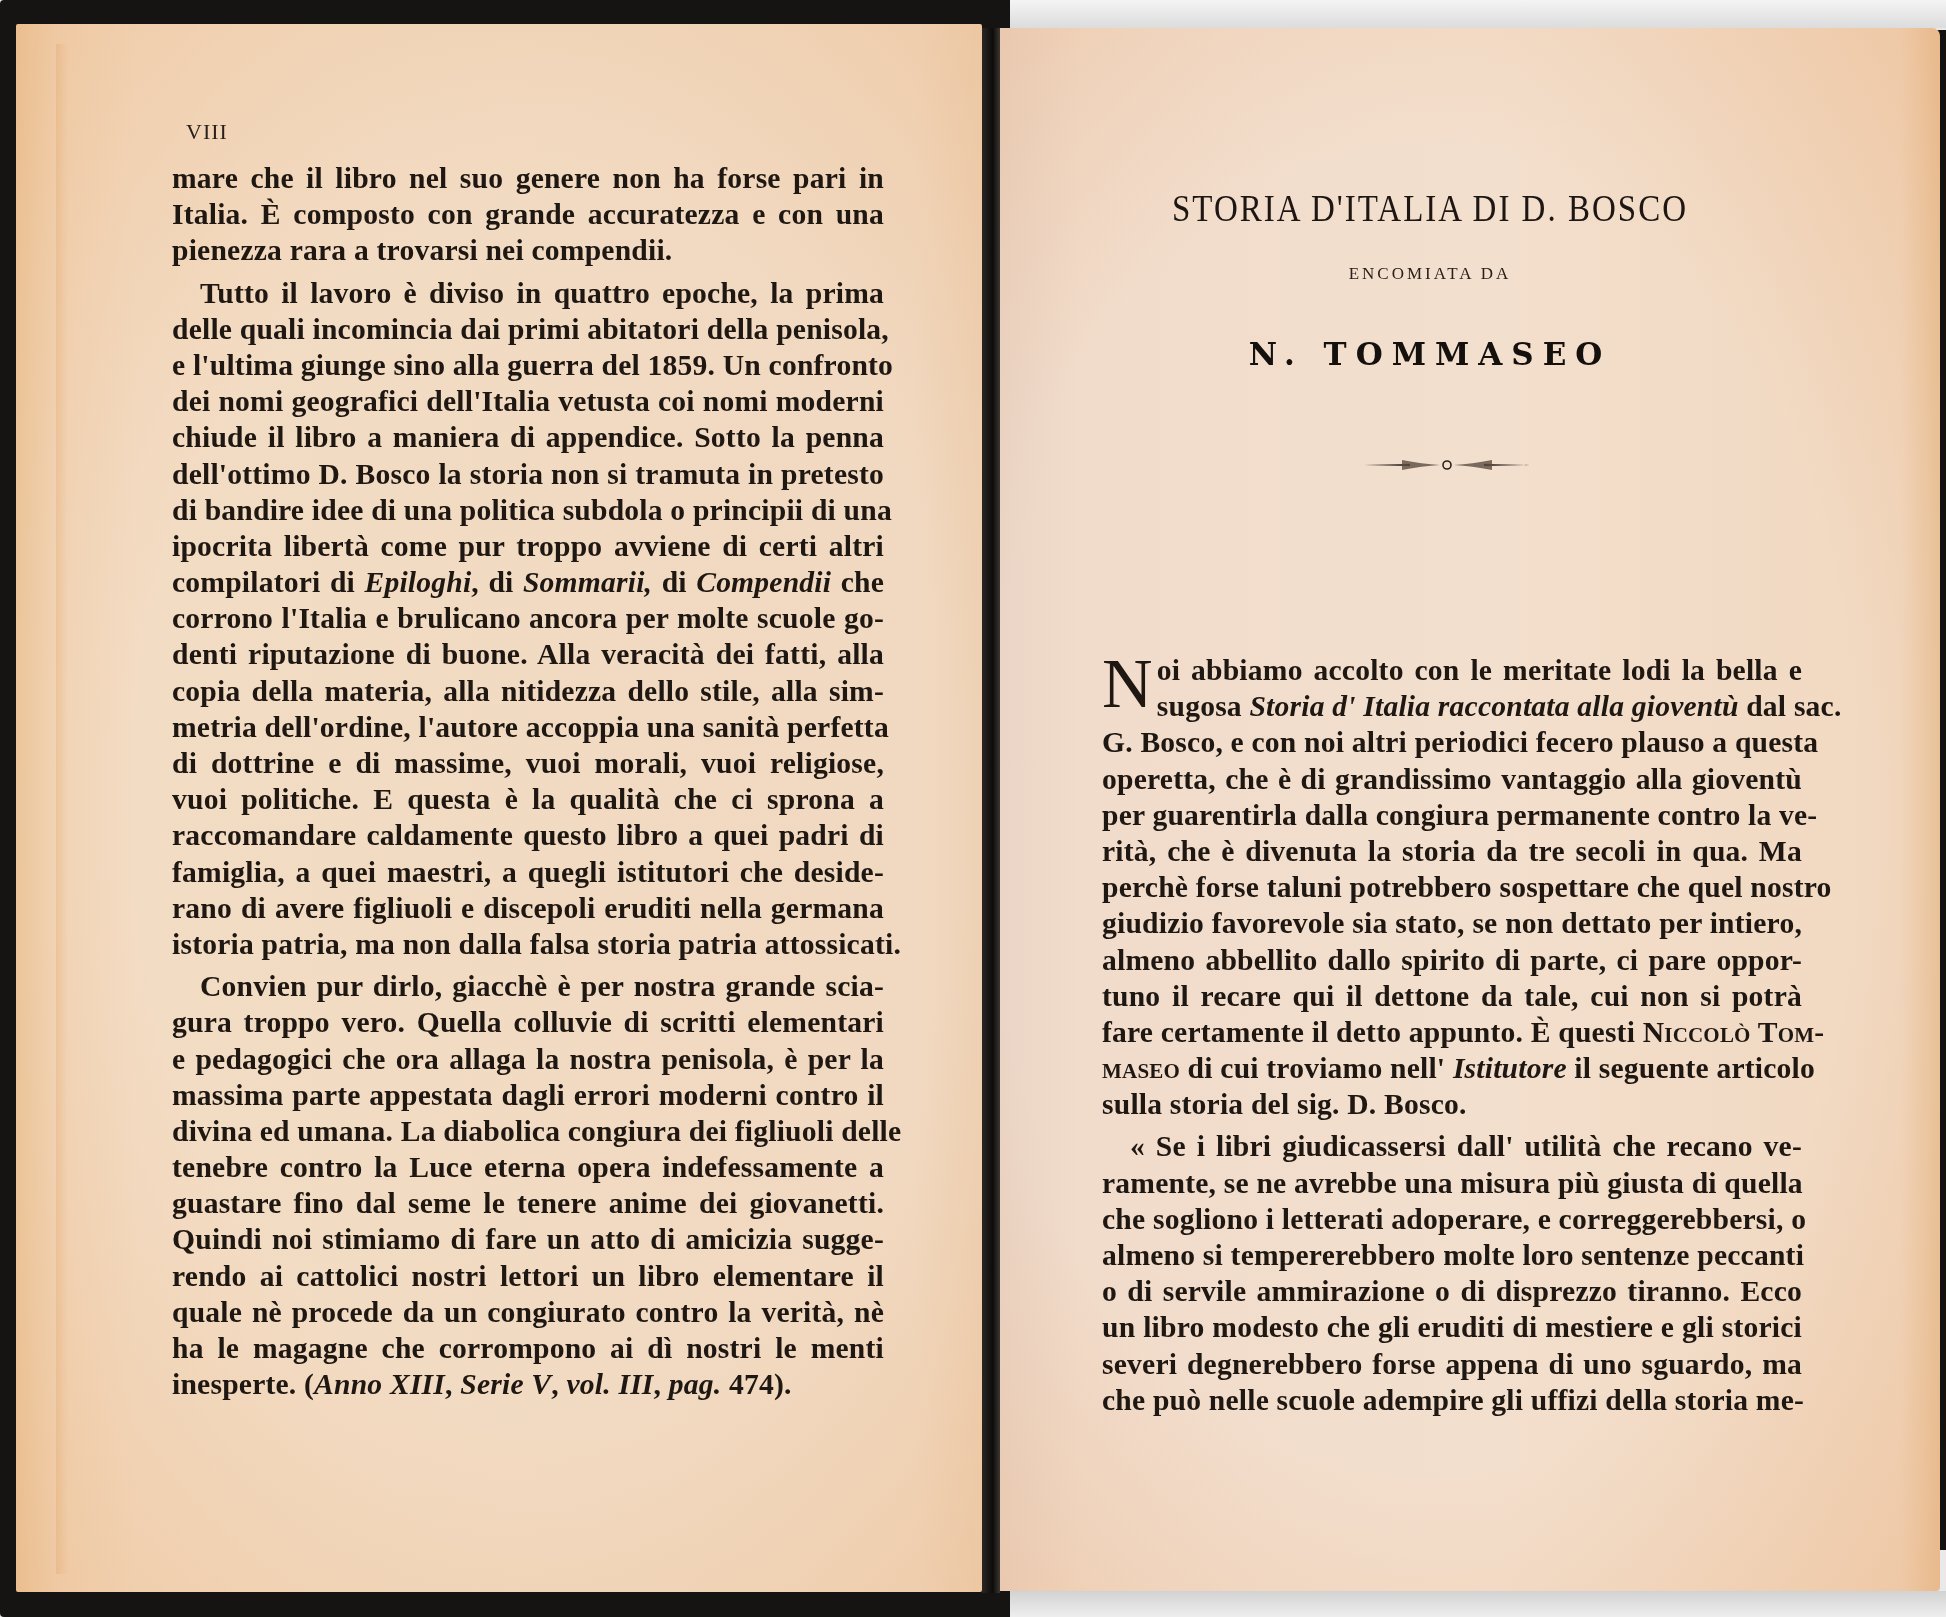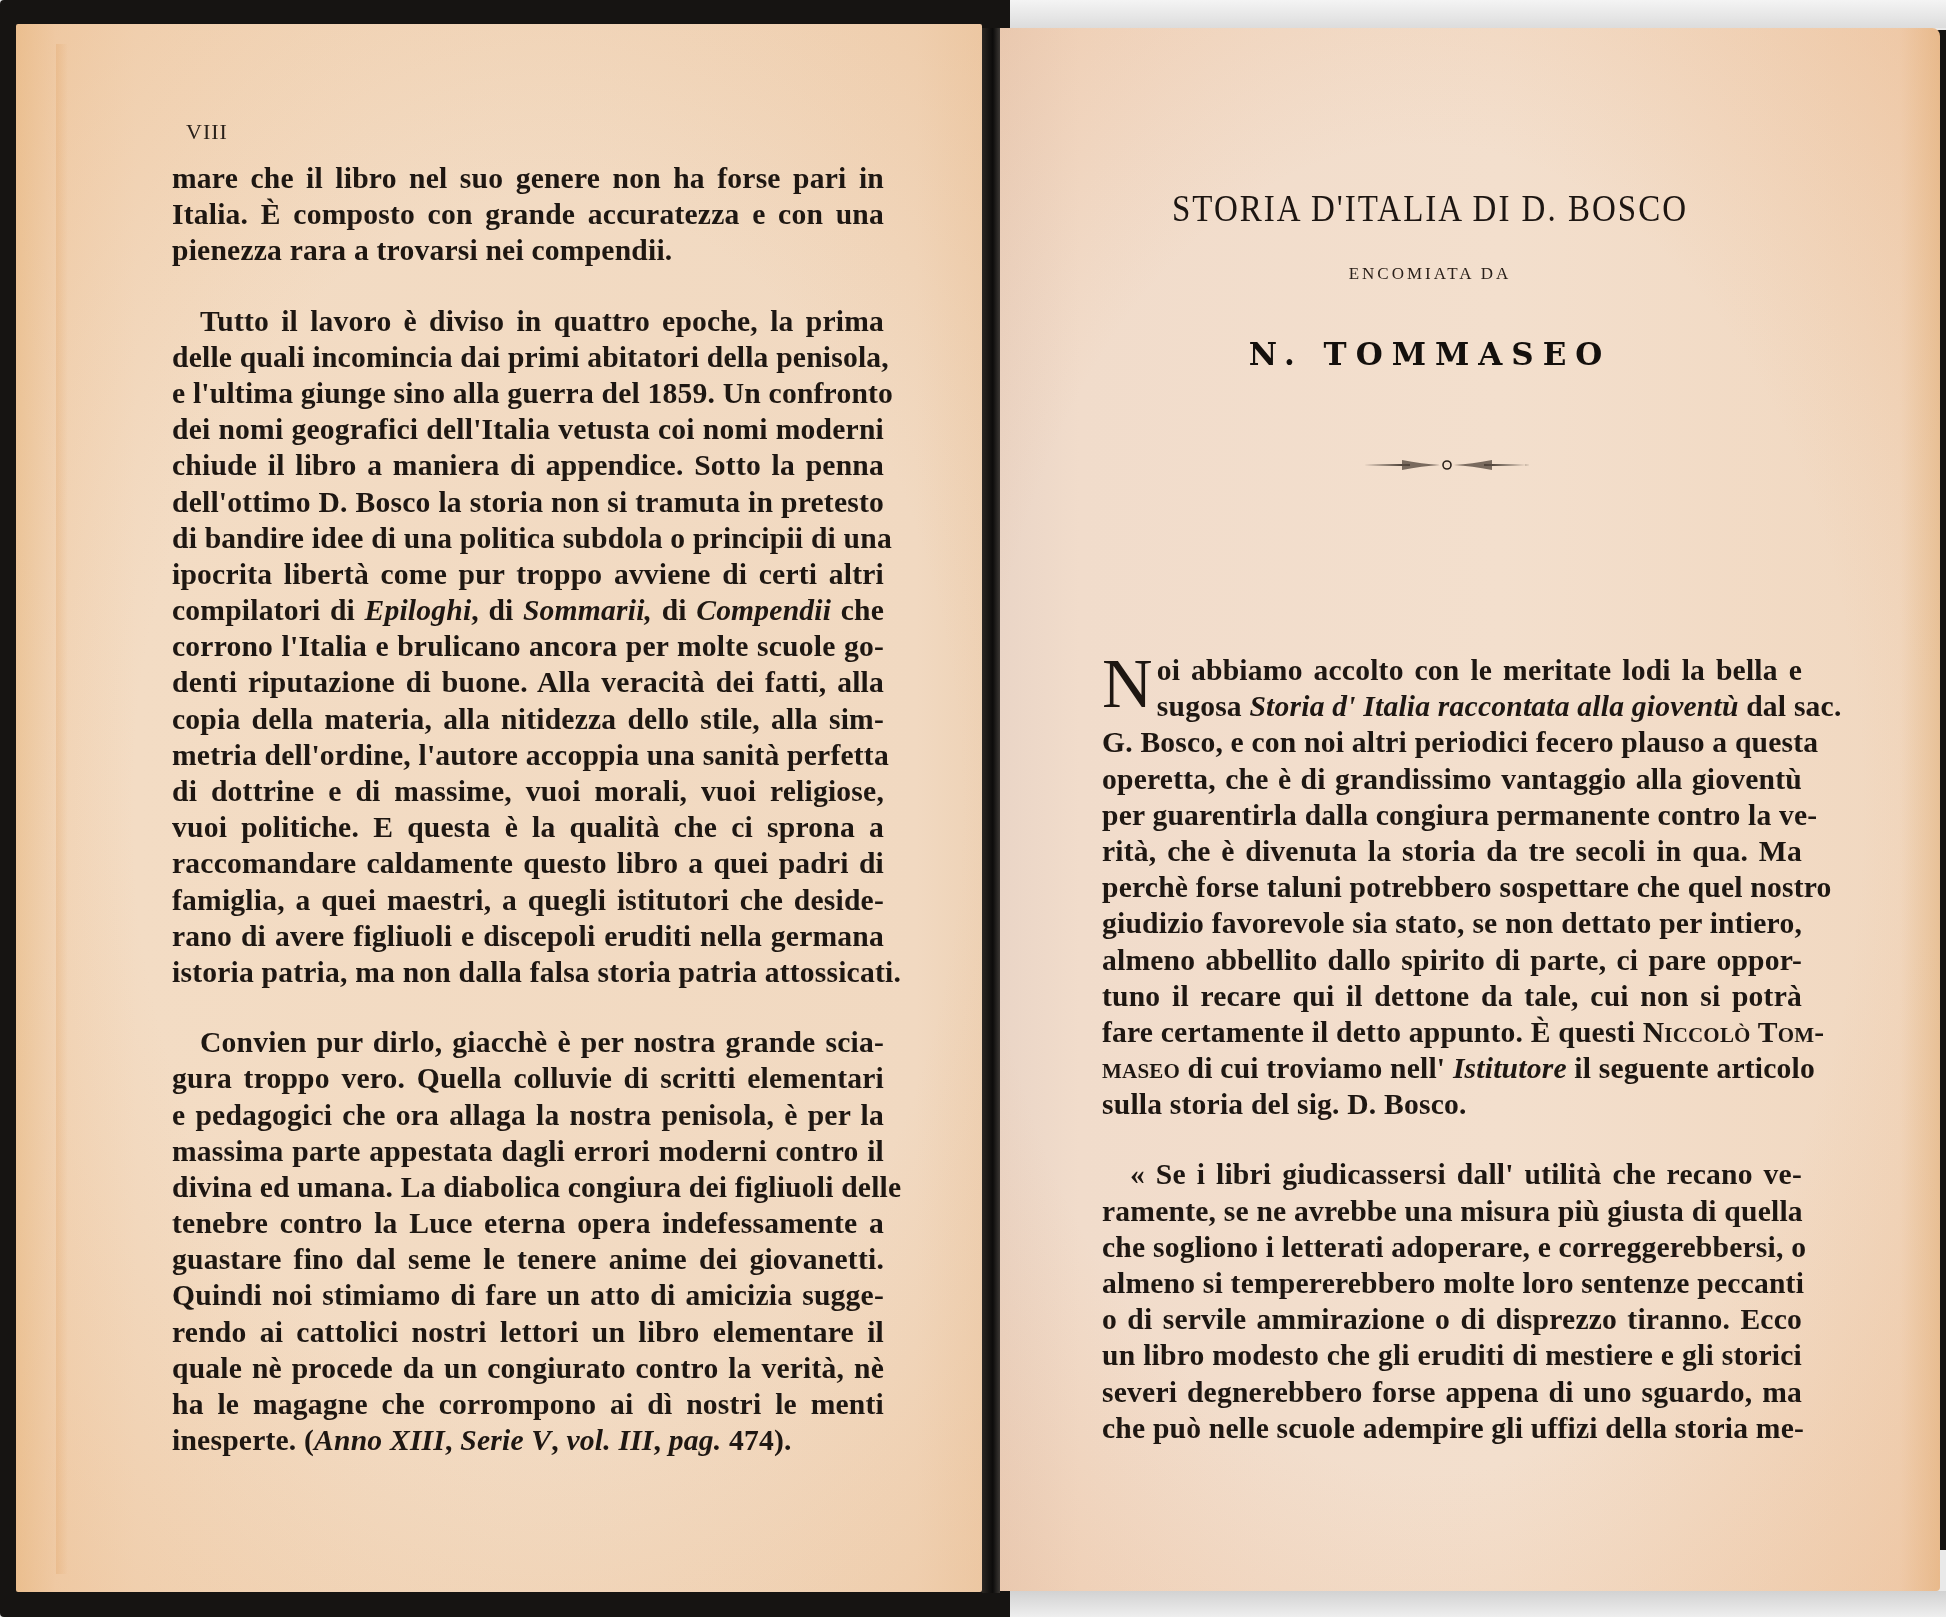--- a/index.html
+++ b/index.html
@@ -51,21 +51,21 @@
   }
 
   .text-block {
     position: absolute; color: #1e1712;
     font-size: 29.6px; line-height: 36.2px;
     letter-spacing: 0.2px;
   }
   .left-text { left: 172px; top: 160px; width: 712px; }
   .line { display: block; white-space: nowrap; text-align: justify; text-align-last: justify; height: 36.2px; font-weight: bold; }
   .line.last { text-align-last: left; }
-  .line.indent { padding-left: 28px; margin-top: 28px; }
+  .line.indent { padding-left: 28px; }
   .pgnum {
     position: absolute; left: 186px; top: 119px; font-size: 22px; color: #2a211a;
     letter-spacing: 1px;
   }
   .para-gap { height: 6px; }
   em { font-style: italic; }
 
   .title-main {
     position: absolute; left: 1150px; top: 190px; width: 560px; text-align: center;
     font-size: 33px; letter-spacing: 2px; color: #1d1612;

